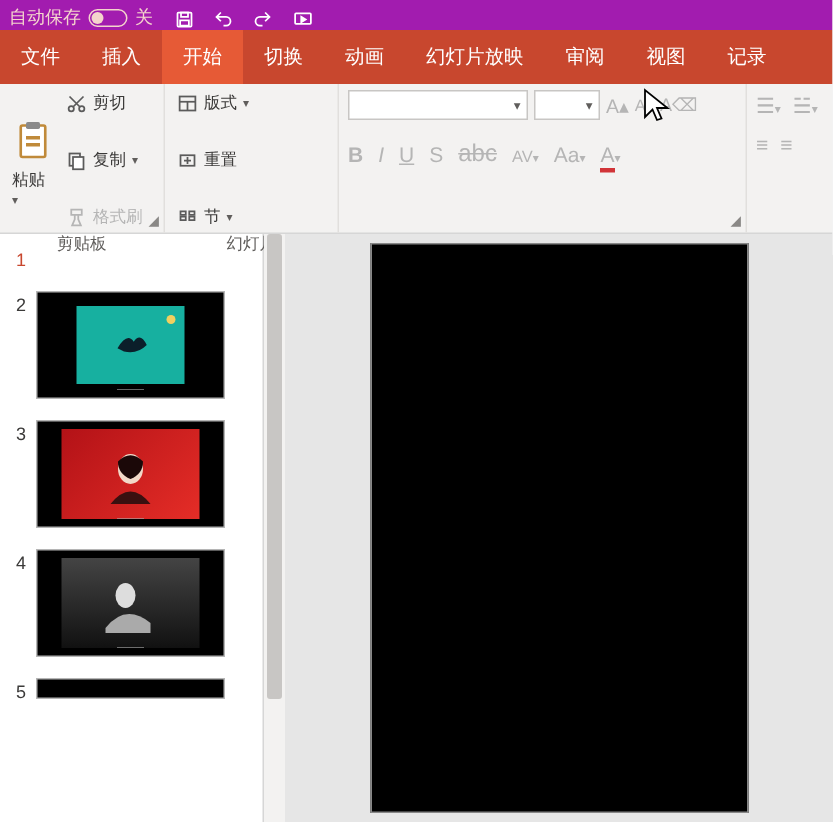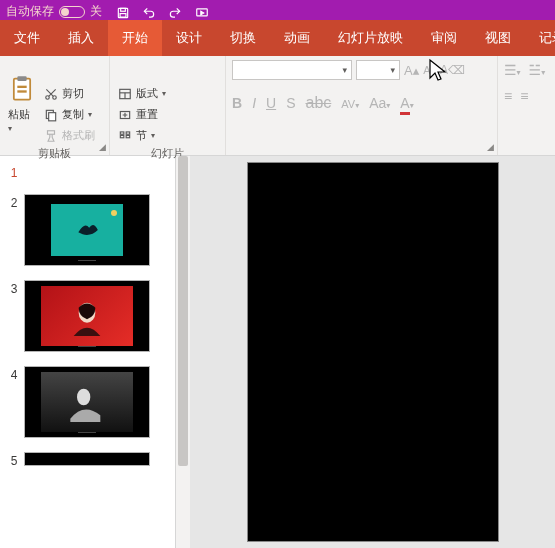--- a/index.html
+++ b/index.html
@@ -12,21 +12,21 @@
   .qat-icon { color: #fff; cursor: pointer; font-size: 13px; }
   .tabs { background: #c8472e; height: 36px; display: flex; align-items: stretch; color: #fff; font-size: 13px; }
   .tab { padding: 0 14px; display: flex; align-items: center; cursor: pointer; white-space: nowrap; }
   .tab.active { background: #e65a36; }
   .ribbon { background: #f3f2f1; height: 100px; border-bottom: 1px solid #d6d6d6; display: flex; }
   .group { border-right: 1px solid #e1dfdd; padding: 4px 6px 2px 6px; display: flex; flex-direction: column; justify-content: space-between; position: relative; }
   .group-title { color: #605e5c; font-size: 11px; text-align: center; padding: 2px 0; font-family: Liberation Serif, serif; }
   .group-body { display: flex; gap: 4px; flex: 1; }
   .btn-stack { display: flex; flex-direction: column; justify-content: center; align-items: flex-start; gap: 2px; cursor: pointer; padding: 2px 2px; }
   .btn-stack .lbl { font-size: 11px; color: #3b3a39; }
-  .small-list { display: flex; flex-direction: column; gap: 4px; margin-top: 25px; }
+  .small-list { display: flex; flex-direction: column; gap: 21px; }
   .small-btn { display: flex; align-items: center; gap: 4px; font-size: 11px; color: #3b3a39; cursor: pointer; padding: 1px 2px; }
   .small-btn.disabled { color: #b5b5b5; }
   .font-row { display: flex; gap: 4px; align-items: center; }
   .combo { border: 1px solid #c8c6c4; background: #fff; height: 20px; display: flex; align-items: center; padding: 0 4px; color: #605e5c; font-size: 11px; justify-content: space-between; }
   .combo .caret { font-size: 9px; color: #605e5c; }
   .font-btns { display: flex; gap: 10px; margin-top: 10px; color: #b5b5b5; font-size: 14px; align-items: center; }
   .font-btns span { cursor: pointer; }
   .launcher { position: absolute; right: 3px; bottom: 3px; font-size: 9px; color: #8a8886; cursor: pointer; }
   .workspace { display: flex; height: 392px; background: #e6e6e6; }
   .thumb-panel { width: 176px; background: #fff; border-right: 1px solid #d6d6d6; overflow: hidden; padding: 8px 4px; }
@@ -84,21 +84,20 @@
           <path d="M10 9l5 3-5 3z" fill="#fff"></path>
         </svg>
     </span>
   </div>
 </div>
 
 <div class="tabs">
   <div class="tab">文件</div>
   <div class="tab">插入</div>
   <div class="tab active">开始</div>
-  <div class="tab">设计</div>
   <div class="tab">切换</div>
   <div class="tab">动画</div>
   <div class="tab">幻灯片放映</div>
   <div class="tab">审阅</div>
   <div class="tab">视图</div>
   <div class="tab">记录</div>
 </div>
 
 <div class="ribbon">
 

